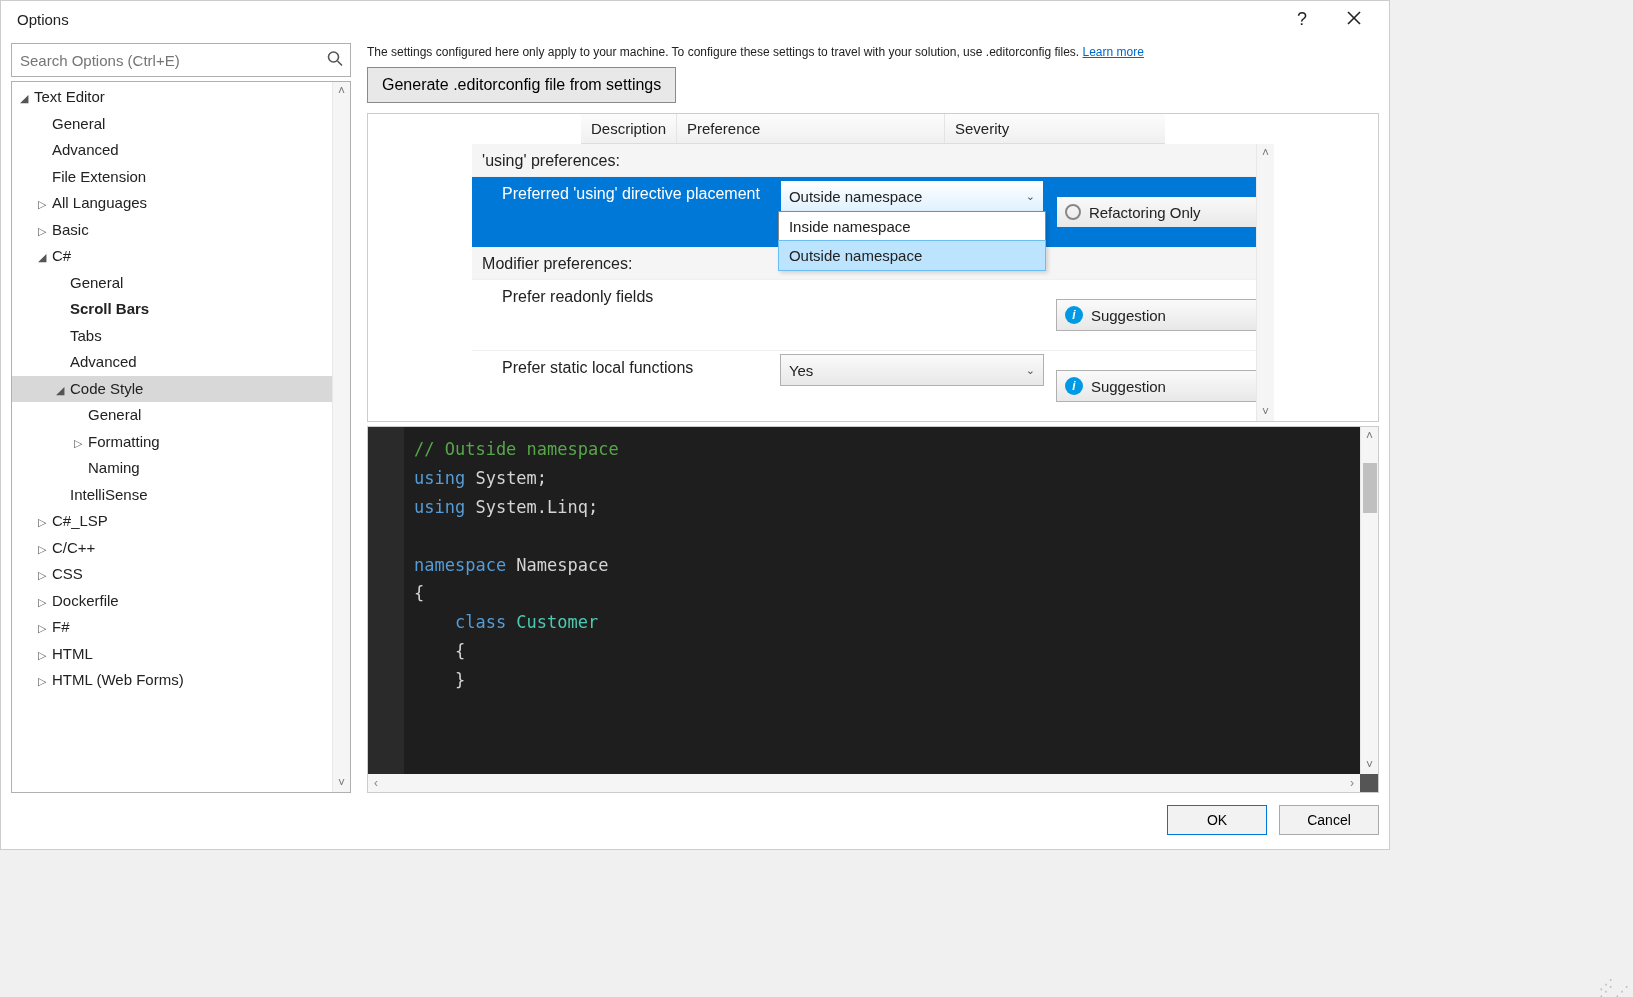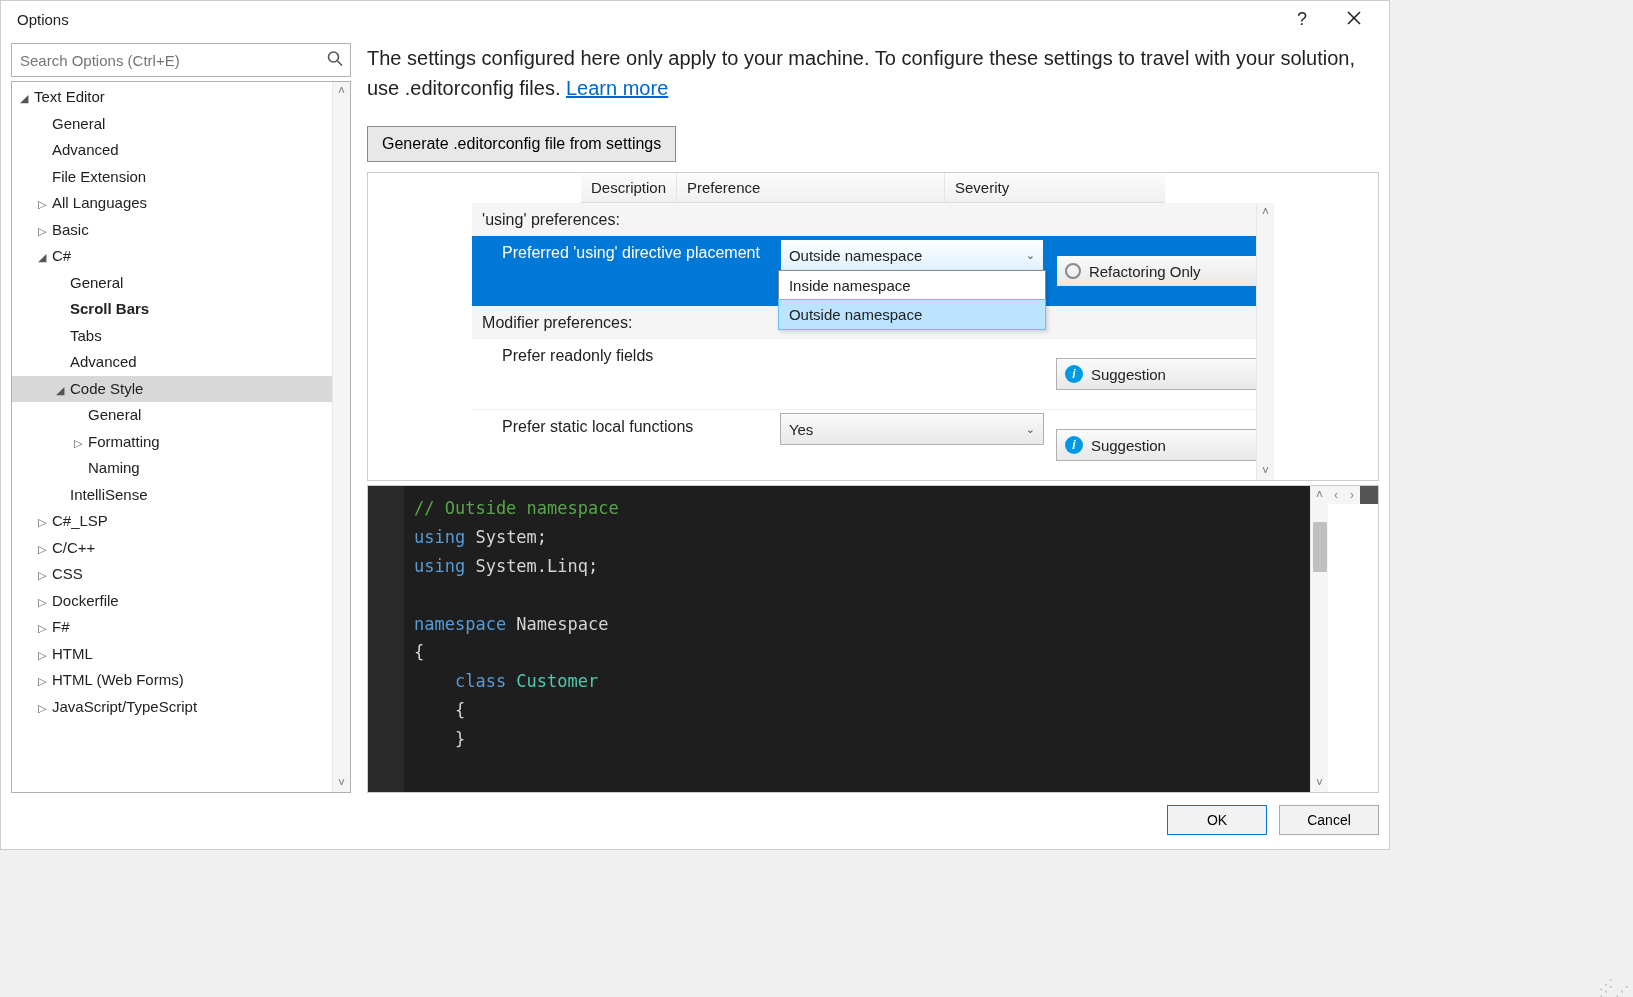--- a/index.html
+++ b/index.html
@@ -106,35 +106,34 @@
 .sb-arrow { font-size: 12px; color: #777; padding: 2px 0; cursor: pointer; }
 .sb-thumb-area { flex:1; }
 
 .right-col {
   flex: 1;
   display: flex;
   flex-direction: column;
   min-height: 0;
 }
 .info-text {
-  font-size: 20px;
+  font-size: 12px;
   line-height: 1.5;
   margin-bottom: 6px;
 }
 .info-text a { color: #0066cc; text-decoration: underline; }
 
 .gen-btn {
   border: 1px solid #8a8a8a;
   background: #e8e8e8;
   padding: 8px 14px;
   font-size: 16px;
   width: fit-content;
   cursor: pointer;
   margin-bottom: 10px;
-  margin-top: 17px;
 }
 
 .grid-area {
   border: 1px solid #ccc;
   display: flex;
   flex-direction: column;
   position: relative;
   align-items: center;
 }
 .grid-header {
@@ -245,21 +244,21 @@
 
 .grid-scroll-right {
   position: absolute; right:0; top:0; bottom:0; width:18px;
   background:#f5f5f5; border-left:1px solid #e8e8e8;
   display:flex; flex-direction:column; align-items:center;
 }
 
 .code-area {
   margin-top: 4px;
   border: 1px solid #ccc;
-  display:flex; flex-direction:row;
+  display:flex; flex-direction:column;
   flex: 1;
   min-height: 240px;
 }
 .code-body {
   flex:1;
   display:flex;
   background:#1e1e1e;
   position:relative;
   overflow:hidden;
 }
@@ -361,21 +360,20 @@
             <div class="tree-item" style="padding-left: 62px;"><span class="caret">▷</span><span>Formatting</span></div>
             <div class="tree-item" style="padding-left: 62px;"><span class="caret"></span><span>Naming</span></div>
             <div class="tree-item" style="padding-left: 44px;"><span class="caret"></span><span>IntelliSense</span></div>
             <div class="tree-item" style="padding-left: 26px;"><span class="caret">▷</span><span>C#_LSP</span></div>
             <div class="tree-item" style="padding-left: 26px;"><span class="caret">▷</span><span>C/C++</span></div>
             <div class="tree-item" style="padding-left: 26px;"><span class="caret">▷</span><span>CSS</span></div>
             <div class="tree-item" style="padding-left: 26px;"><span class="caret">▷</span><span>Dockerfile</span></div>
             <div class="tree-item" style="padding-left: 26px;"><span class="caret">▷</span><span>F#</span></div>
             <div class="tree-item" style="padding-left: 26px;"><span class="caret">▷</span><span>HTML</span></div>
             <div class="tree-item" style="padding-left: 26px;"><span class="caret">▷</span><span>HTML (Web Forms)</span></div>
-            <div class="tree-item" style="padding-left: 26px;"><span class="caret">▷</span><span>JavaScript/TypeScript</span></div>
           </div>
         <div class="tree-scrollbar">
           <span class="sb-arrow">˄</span>
           <div class="sb-thumb-area"></div>
           <span class="sb-arrow">˅</span>
         </div>
       </div>
     </div>
 
     <div class="right-col">

